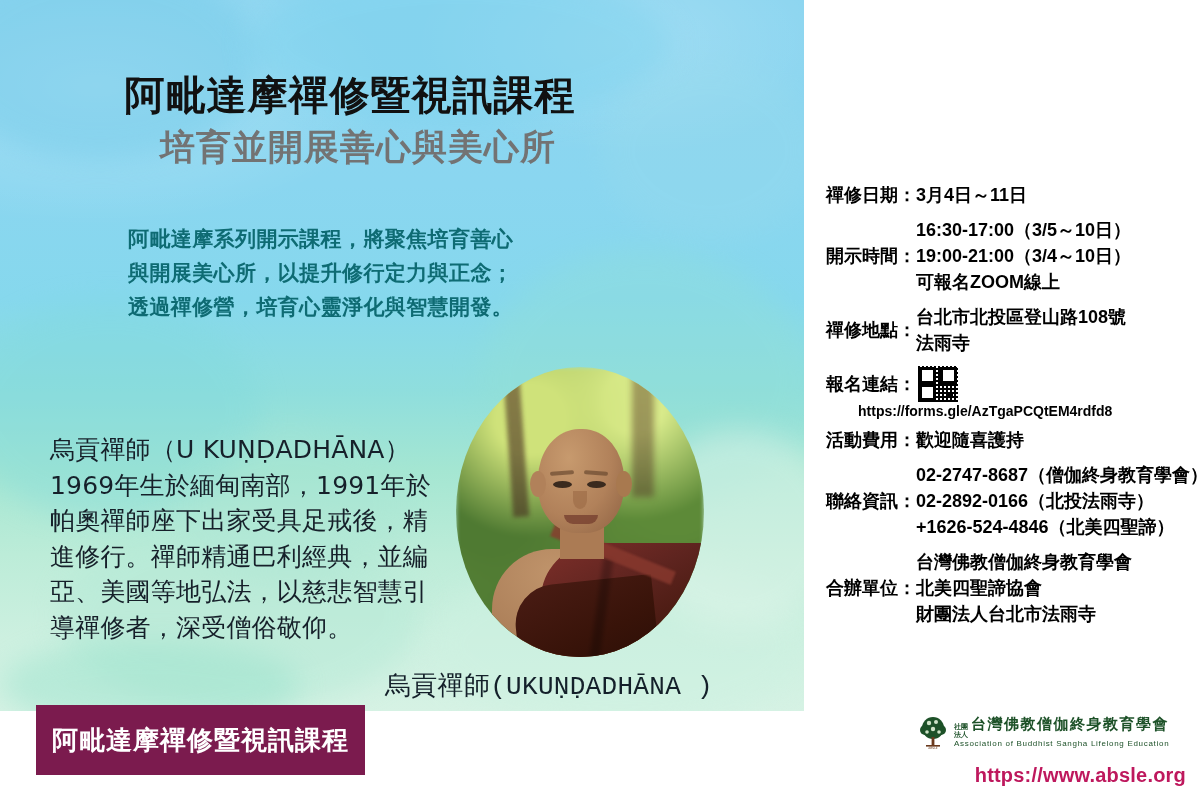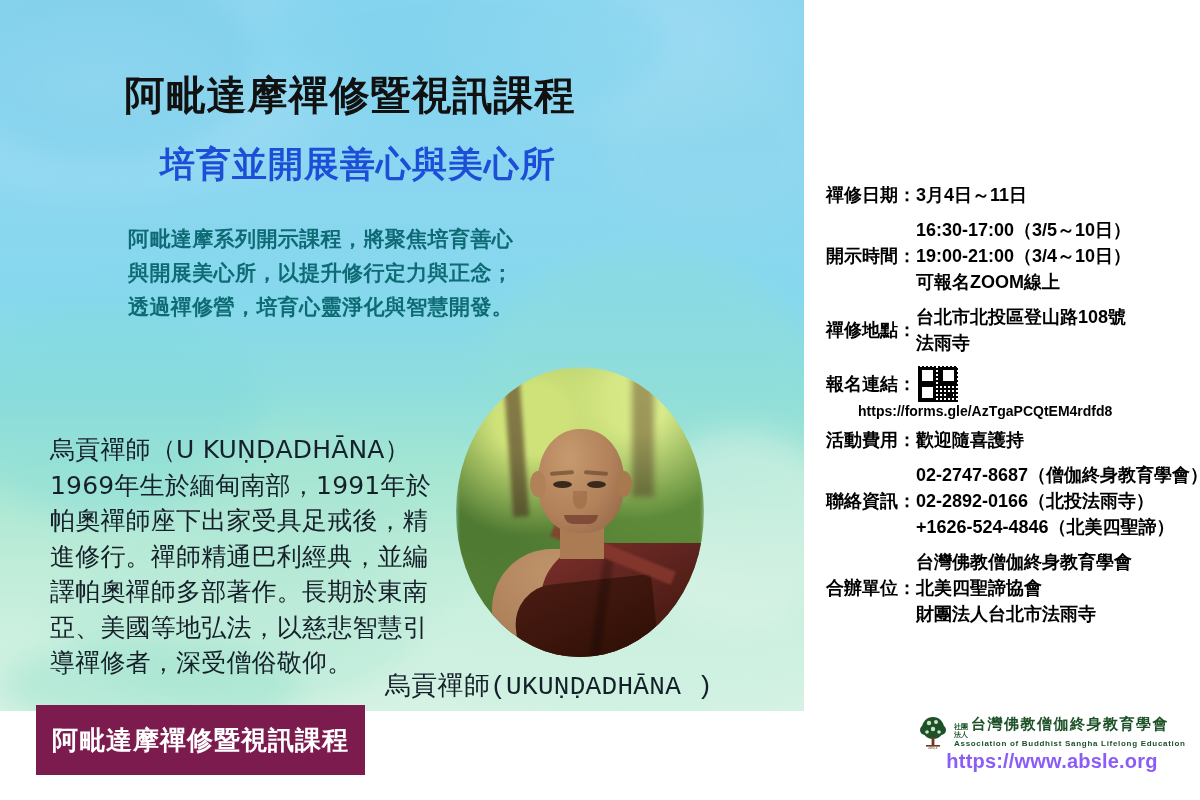--- a/index.html
+++ b/index.html
@@ -42,21 +42,21 @@
   .b9{left:0px;top:640px;width:300px;height:90px;background:#8FE0C9;opacity:.4;}
   .b10{left:640px;top:430px;width:200px;height:200px;background:#DFF4E9;opacity:.5;}
 
   
   .title-wrap{position:absolute;left:0;top:70px;width:700px;text-align:center;}
   .title-main{
     font-size:40px;font-weight:bold;color:#111;letter-spacing:1px;line-height:1.25;
     font-family:"Liberation Sans","DejaVu Sans",sans-serif;
   }
   .title-sub{
-    font-size:35px;font-weight:bold;color:#1d4ed8;letter-spacing:1px;line-height:1.35;margin-top:20px;padding-left:16px;
+    font-size:35px;font-weight:bold;color:#737373;letter-spacing:1px;line-height:1.35;margin-top:3px;padding-left:16px;
   }
 
   .lead{
     position:absolute;left:128px;top:222px;width:470px;
     font-size:21px;font-weight:bold;color:#0E6B73;line-height:1.62;letter-spacing:.4px;
   }
   .lead div{white-space:nowrap;}
 
   
   .bio{
@@ -176,22 +176,22 @@
 
   
   .footer{position:absolute;left:918px;top:716px;width:268px;}
   .logo-row{display:flex;align-items:center;gap:6px;}
   .logo-tree{flex:0 0 auto;width:30px;height:34px;position:relative;}
   .logo-names{display:flex;flex-direction:column;line-height:1.05;}
   .logo-cn{display:flex;align-items:baseline;gap:3px;}
   .logo-prefix{font-size:7px;color:#1d5128;font-weight:bold;line-height:1.05;display:flex;flex-direction:column;}
   .logo-cn-main{font-size:15px;color:#1d5128;font-weight:bold;letter-spacing:1.5px;white-space:nowrap;
                 font-family:"DejaVu Serif","Liberation Serif",serif;}
-  .logo-en{font-size:8px;color:#1d5128;font-weight:bold;letter-spacing:.7px;white-space:nowrap;margin-top:2px;}
-  .site{margin-top:0;text-align:center;font-size:20px;font-weight:bold;color:#8b5cf6;letter-spacing:.2px;}
+  .logo-en{font-size:8px;color:#1d5128;font-weight:normal;letter-spacing:.7px;white-space:nowrap;margin-top:2px;}
+  .site{margin-top:14px;text-align:right;font-size:20px;font-weight:bold;color:#be185d;letter-spacing:.2px;}
 </style>
 </head>
 <body>
 
 <div class="poster">
 
   <div class="art-panel">
     <div class="blotch b1"></div>
     <div class="blotch b2"></div>
     <div class="blotch b3"></div>
@@ -213,21 +213,20 @@
     <div>阿毗達摩系列開示課程，將聚焦培育善心</div>
     <div>與開展美心所，以提升修行定力與正念；</div>
     <div>透過禪修營，培育心靈淨化與智慧開發。</div>
   </div>
 
   <div class="bio">
     <div>烏貢禪師（U KUṆḌADHĀNA）</div>
     <div>1969年生於緬甸南部，1991年於</div>
     <div>帕奧禪師座下出家受具足戒後，精</div>
     <div>進修行。禪師精通巴利經典，並編</div>
-    <div>譯帕奧禪師多部著作。長期於東南</div>
     <div>亞、美國等地弘法，以慈悲智慧引</div>
     <div>導禪修者，深受僧俗敬仰。</div>
   </div>
 
   <div class="portrait">
     <div class="bg"></div>
     <div class="trunk"></div>
     <div class="trunk2"></div>
     <div class="shoulder"></div>
     <div class="robe-main"></div>

